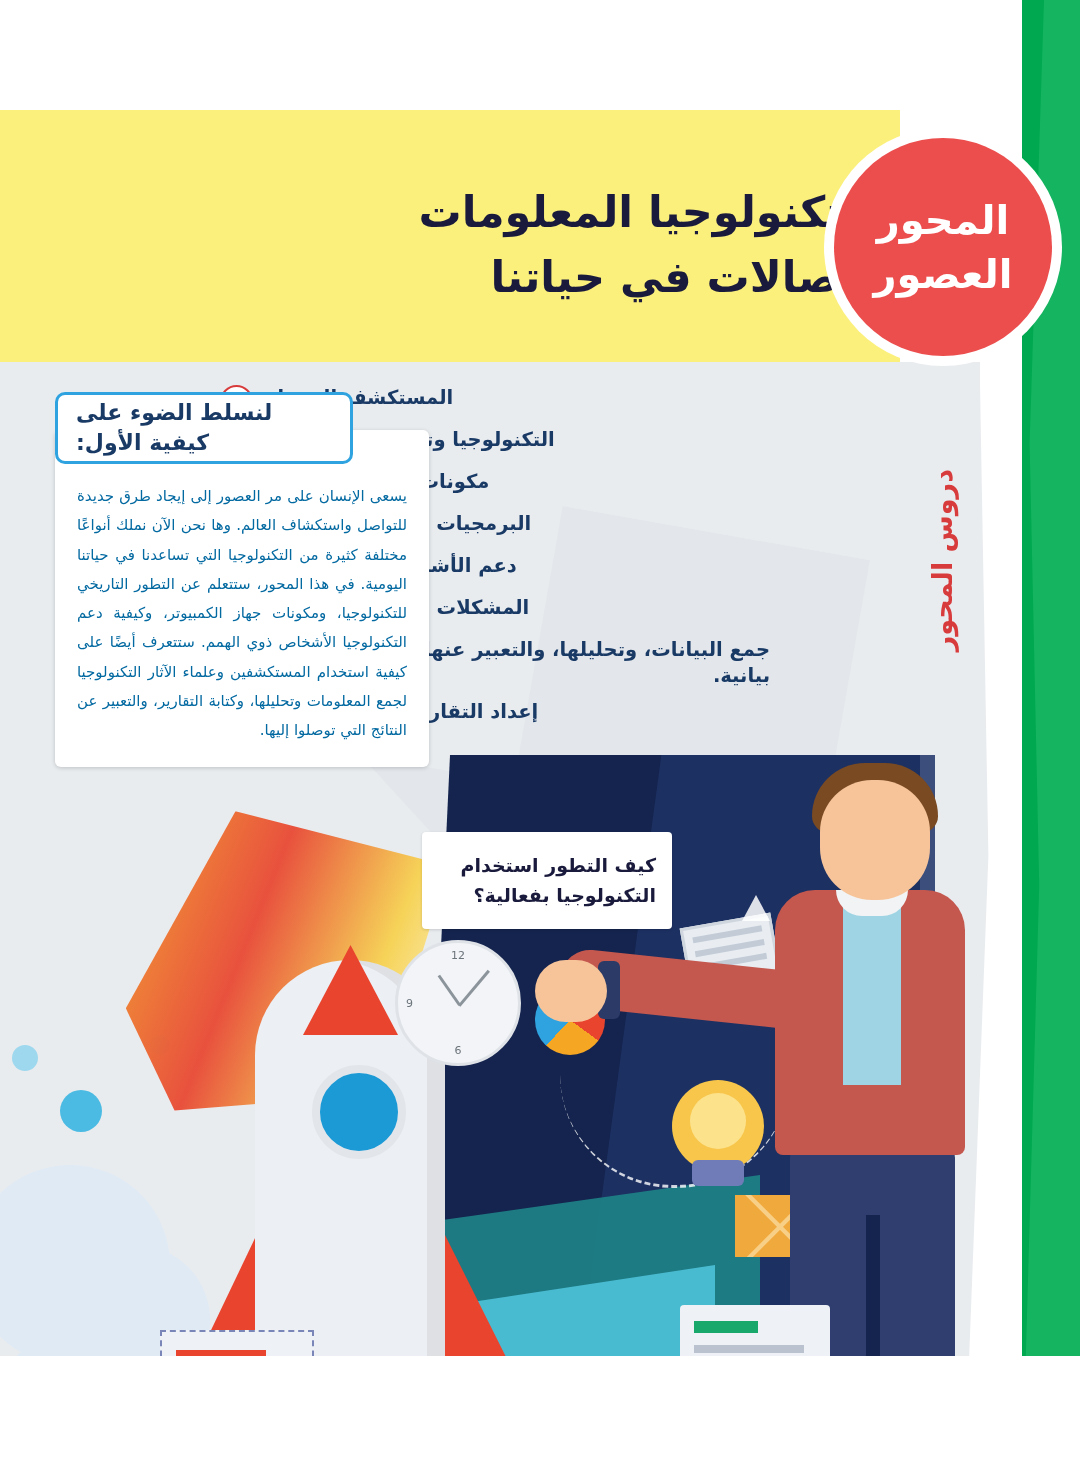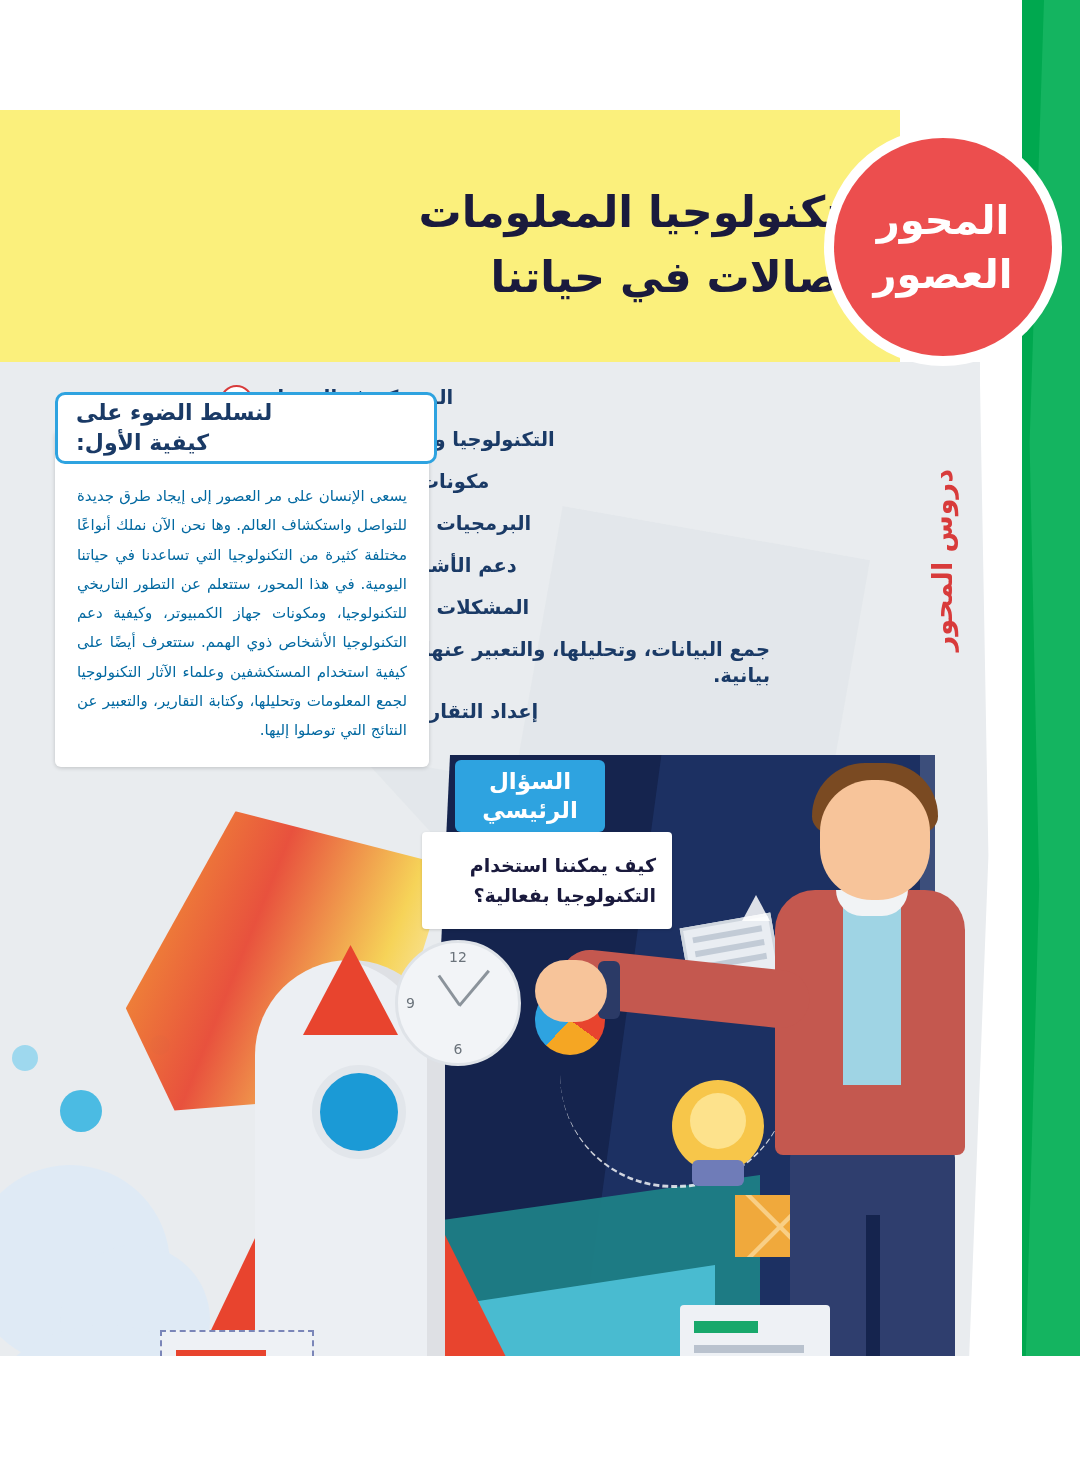--- a/index.html
+++ b/index.html
@@ -92,21 +92,21 @@
   }
 
   
   .hl-card{
     position:absolute;left:55px;top:430px;width:330px;
     background:#fff;border-radius:6px;
     padding:52px 22px 22px 22px;
     box-shadow:0 1px 4px rgba(0,0,0,.18);
   }
   .hl-head{
-    position:absolute;left:55px;top:392px;width:382px;height:72px;
+    position:absolute;left:55px;top:392px;width:298px;height:72px;
     background:#fff;border:3px solid #2ea3e0;border-radius:10px;
     display:flex;flex-direction:column;align-items:flex-end;justify-content:center;
     padding:4px 18px;box-sizing:border-box;
   }
   .hl-head div{
     color:#1a3a66;font-weight:bold;font-size:22px;line-height:1.35;text-align:right;
   }
   .hl-body{
     color:#0369a1;font-size:15px;line-height:1.95;text-align:justify;
     direction:rtl;
@@ -186,21 +186,21 @@
     opacity:.92;transform:rotate(-8deg);
   }
 
   
   .clock{
     position:absolute;left:395px;top:195px;width:120px;height:120px;border-radius:50%;
     background:#f2f4f7;border:3px solid #dfe3e8;
   }
   .clock .h{position:absolute;left:50%;top:22%;width:3px;height:30%;background:#8b939b;transform-origin:bottom center;transform:rotate(-35deg);}
   .clock .m{position:absolute;left:50%;top:14%;width:3px;height:38%;background:#8b939b;transform-origin:bottom center;transform:rotate(40deg);}
-  .clock span{position:absolute;font-size:14px;color:#6b737b;}
+  .clock span{position:absolute;font-size:11px;color:#6b737b;}
 
   
   .p-head{position:absolute;left:820px;top:35px;width:110px;height:120px;border-radius:52px;background:#f7c49a;}
   .p-hair{position:absolute;left:812px;top:18px;width:126px;height:70px;border-radius:63px 63px 20px 20px;background:#7a4a22;}
   .p-body{position:absolute;left:775px;top:145px;width:190px;height:265px;border-radius:40px 40px 8px 8px;background:#c4584f;}
   .p-shirt{position:absolute;left:843px;top:150px;width:58px;height:190px;background:#9fd4e4;}
   .p-collar{position:absolute;left:836px;top:145px;width:72px;height:26px;background:#f1f3f5;border-radius:0 0 30px 30px;}
   .p-arm{position:absolute;left:560px;top:215px;width:250px;height:58px;border-radius:30px;background:#c4584f;transform:rotate(6deg);}
   .p-hand{position:absolute;left:535px;top:215px;width:72px;height:62px;border-radius:34px;background:#f7c49a;}
   .p-watch{position:absolute;left:598px;top:216px;width:22px;height:58px;border-radius:6px;background:#2b3a66;}
@@ -388,20 +388,16 @@
         <div class="l3"></div>
         <div class="l4"></div>
     </div>
     <div class="card-b">
       <div class="l1"></div>
         <div class="l2"></div>
         <div class="l3"></div>
     </div>
   </div>
 
-  <div class="q-tag">
-    <div>السؤال</div>
-    <div>الرئيسي</div>
-  </div>
-  <div class="q-card">كيف يمكننا استخدام التكنولوجيا بفعالية؟</div>
+  <div class="q-card">كيف التطور استخدام التكنولوجيا بفعالية؟</div>
 
   <div class="white-bottom"></div>
 </div>
 
 </body></html>

